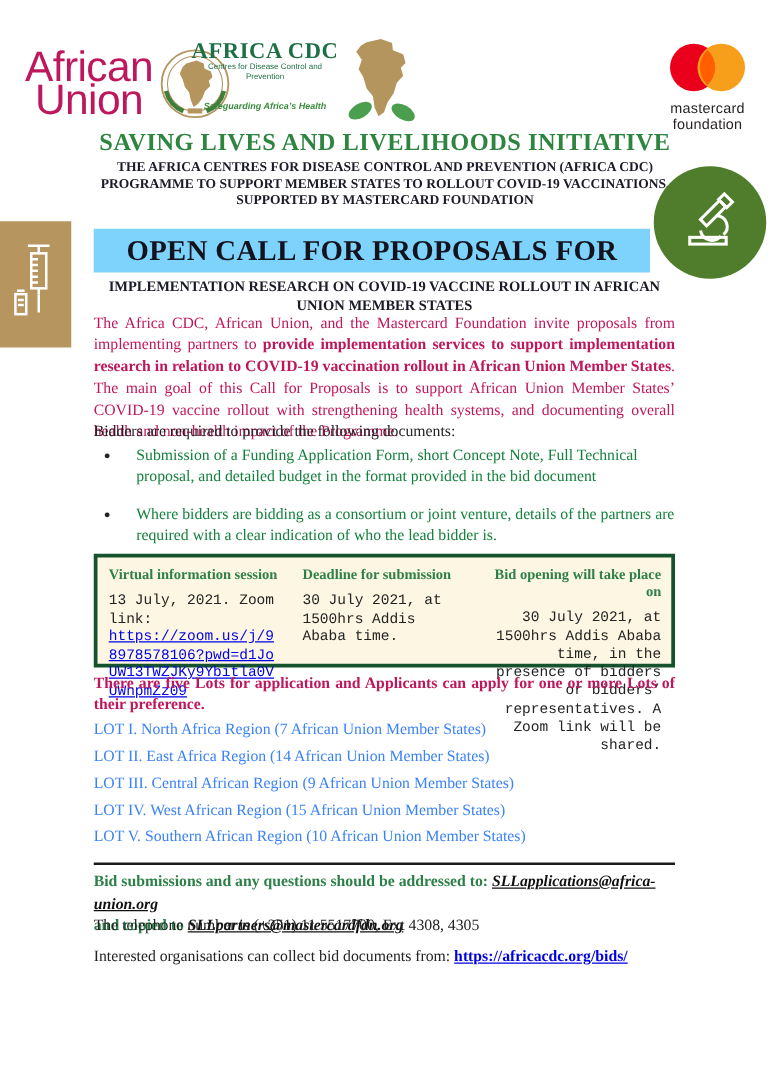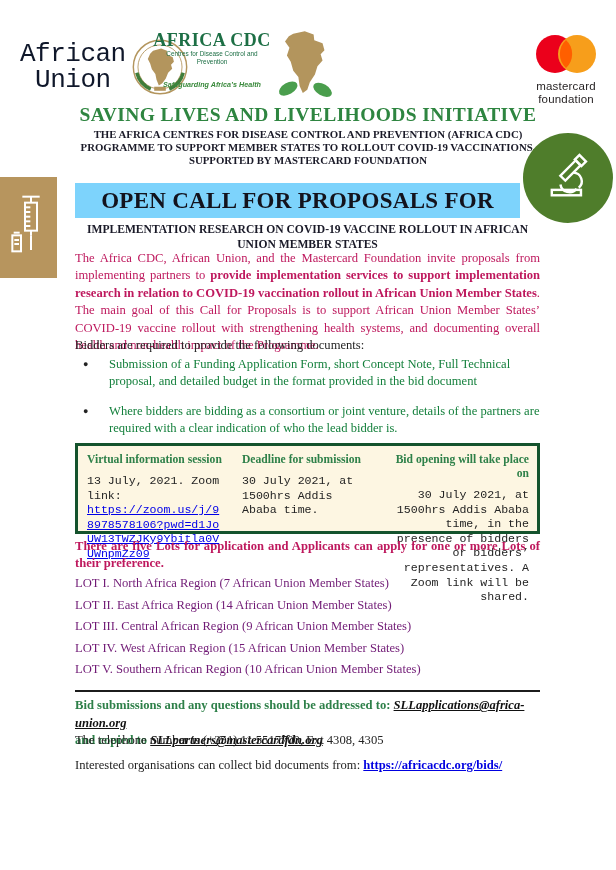--- a/index.html
+++ b/index.html
@@ -5,22 +5,22 @@
   html,body{margin:0;padding:0;background:#e8e8e8;}
   .page{
     position:relative;width:616px;height:870px;background:#ffffff;
     margin:0 auto;overflow:hidden;
     font-family:"Liberation Serif",serif;color:#222;
   }
   .abs{position:absolute;}
 
   
   .au-logo{left:20px;top:38px;display:flex;align-items:center;gap:5px;}
-  .au-text{font-family:Liberation Mono, monospace;font-size:26px;line-height:26px;
-    color:#0f172a;text-align:center;font-weight:400;letter-spacing:-0.5px;}
+  .au-text{font-family:Liberation Sans, sans-serif;font-size:34px;line-height:26px;
+    color:#be185d;text-align:center;font-weight:400;letter-spacing:-0.5px;}
   .cdc-logo{left:153px;top:30px;display:flex;align-items:flex-start;gap:3px;}
   .cdc-textblock{width:118px;text-align:center;}
   .cdc-title{font-family:"Liberation Serif",serif;font-weight:700;font-size:18px;
     color:#1d6f45;letter-spacing:0.5px;line-height:20px;}
   .cdc-sub{font-size:6.4px;color:#1d6f45;line-height:8px;font-family:"Liberation Sans",sans-serif;}
   .cdc-tag{font-size:7.2px;color:#3a8a3c;line-height:9px;margin-top:14px;
     font-family:"Liberation Sans",sans-serif;font-style:italic;font-weight:700;}
   .mc-logo{left:524px;top:34px;width:84px;text-align:center;}
   .mc-text{font-family:"Liberation Sans",sans-serif;font-size:11.5px;line-height:12.5px;
     color:#231f20;font-weight:500;letter-spacing:0.2px;}
@@ -58,21 +58,21 @@
   .it-col{padding:7px 8px 0 9px;box-sizing:border-box;}
   .it-col1{width:157px;}
   .it-col2{width:143px;}
   .it-col3{width:165px;text-align:right;}
   .it-head{font-weight:700;font-size:11.6px;color:#2e8049;line-height:14px;margin-bottom:7px;}
   .it-body{font-size:11.6px;line-height:14.6px;color:#232323;font-family:Liberation Mono, monospace;}
   .zoom-link{color:#0000e8;text-decoration:underline;word-break:break-all;cursor:pointer;}
 
   .lots-lead{top:538px;font-weight:700;}
   .lots{left:75px;top:577px;width:465px;}
-  .lot-item{font-size:12.6px;color:#701a75;margin-bottom:8.5px;line-height:13px;}
+  .lot-item{font-size:12.6px;color:#3b82f6;margin-bottom:8.5px;line-height:13px;}
 
   
   .rule{left:75px;top:690px;width:465px;border-top:2px solid #1c1c1c;height:0;}
   .contact{top:697px;font-weight:700;font-size:12.6px;line-height:17.6px;color:#2e8049;}
   .email-link{font-style:italic;font-weight:600;color:#111111;text-decoration:underline;cursor:pointer;}
   .phone{top:733px;font-size:12.6px;color:#232323;}
   .docs{top:758px;font-size:12.6px;color:#232323;}
   .docs-link{font-weight:700;color:#0000e0;text-decoration:underline;cursor:pointer;}
 </style>
 </head>

